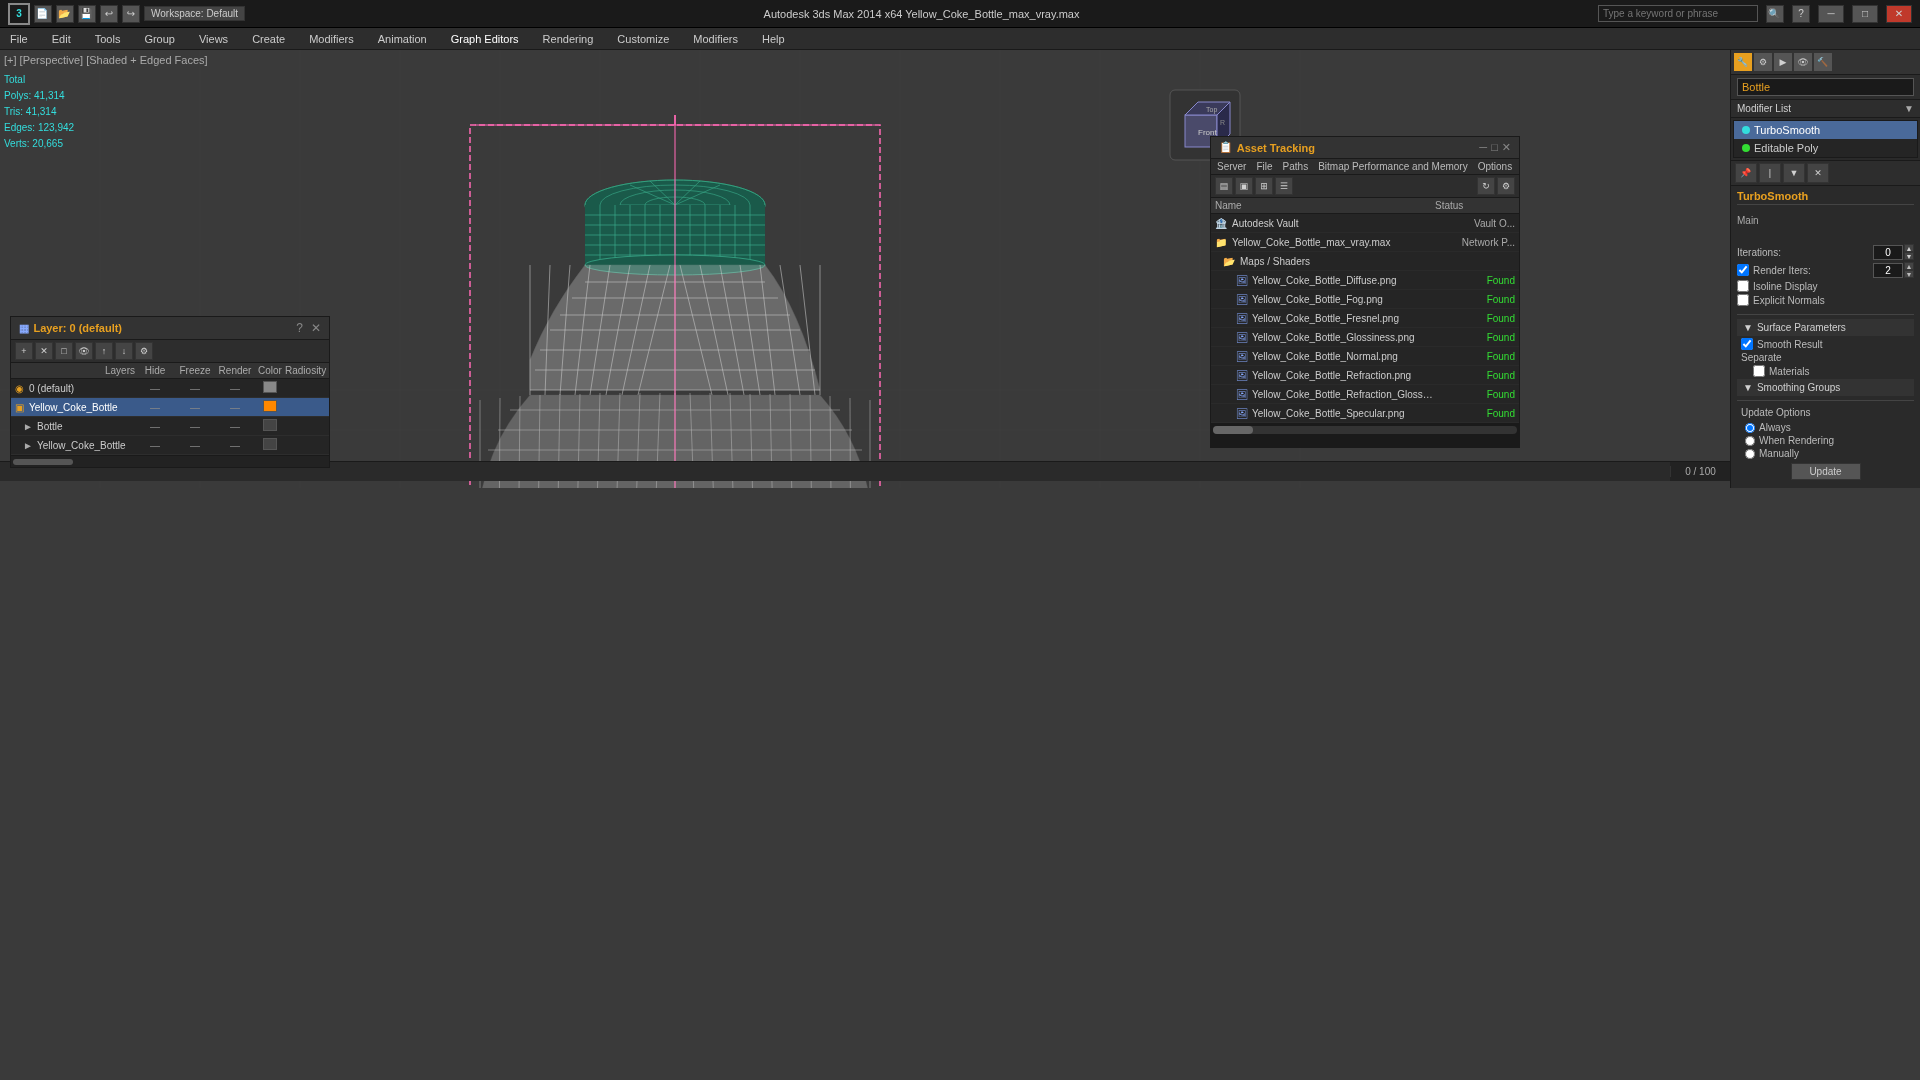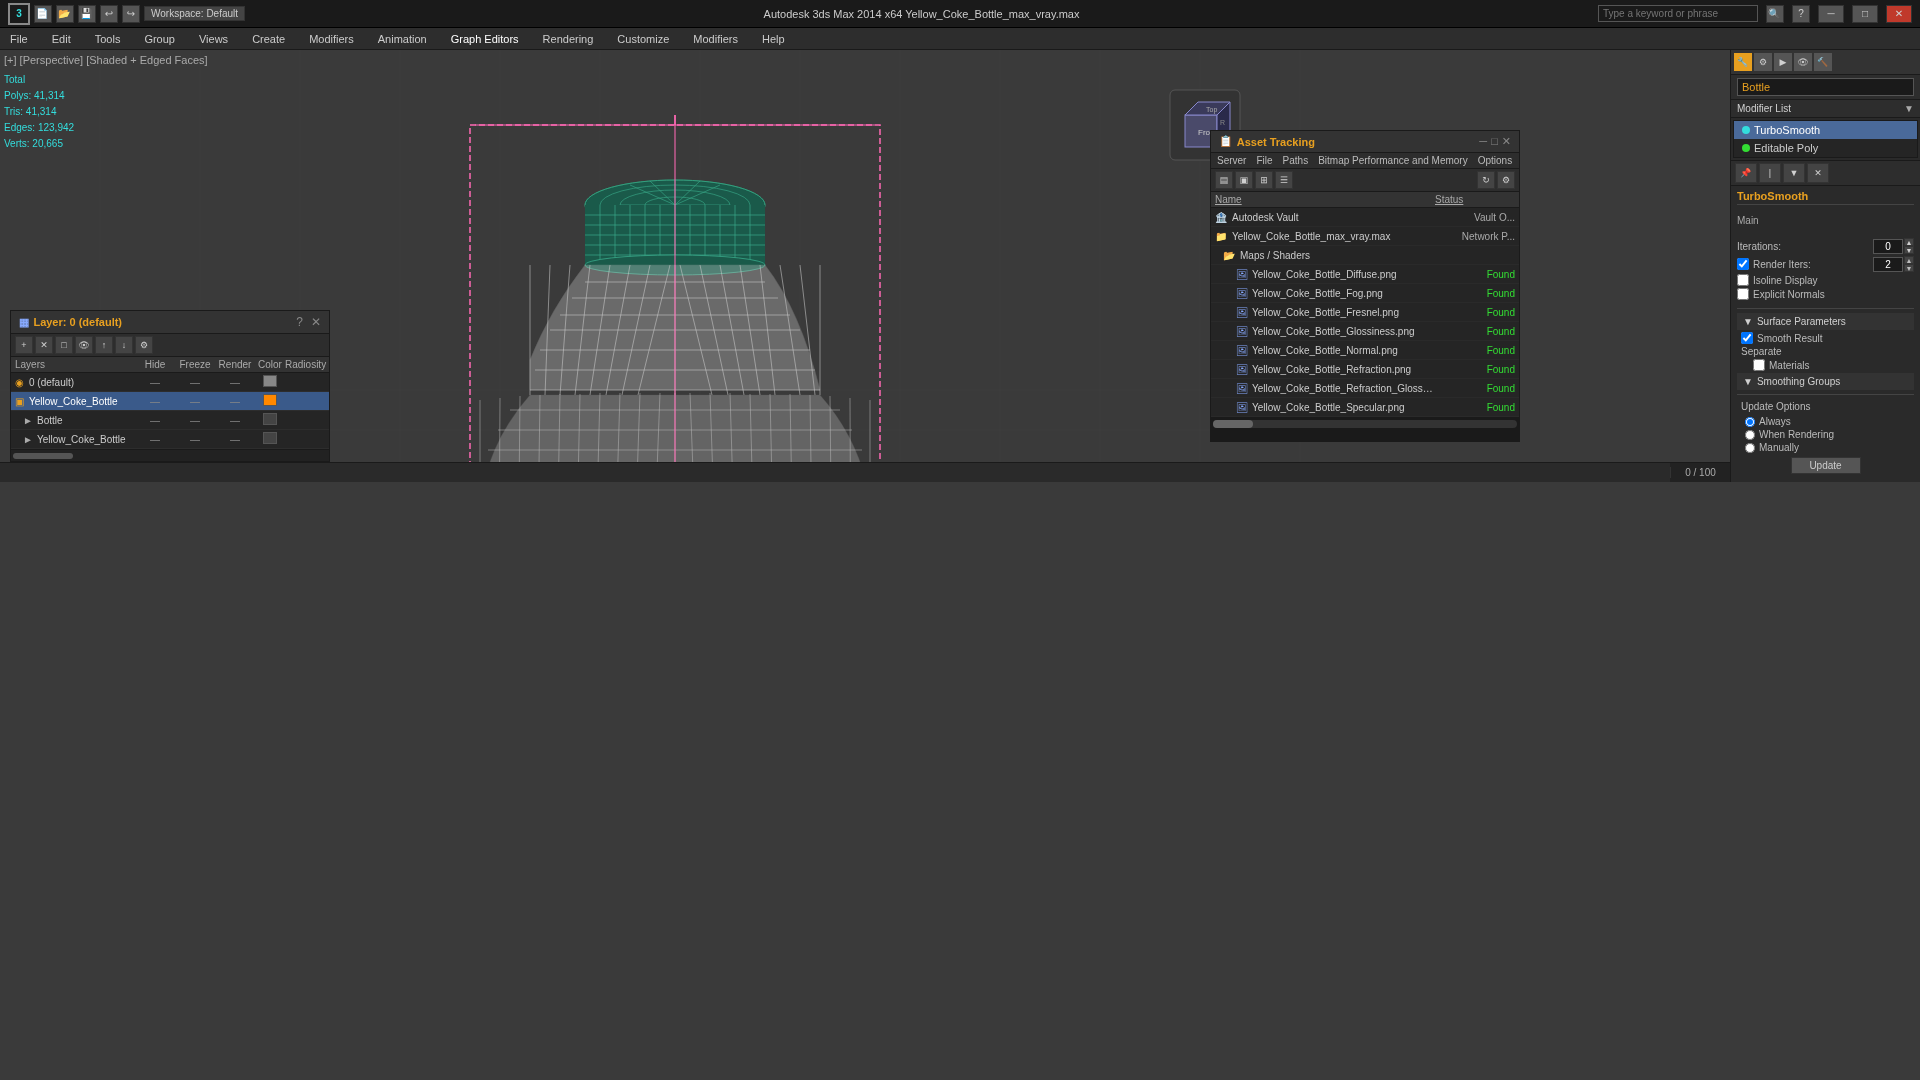--- a/index.html
+++ b/index.html
@@ -19,41 +19,41 @@
     .menu-item { color: #ccc; cursor: pointer; padding: 2px 6px; font-size: 11px; }
     .menu-item.active { color: #fff; }
     #viewport-label { position: absolute; top: 4px; left: 4px; color: #aaa; font-size: 11px; }
     #stats { position: absolute; top: 20px; left: 4px; color: #3dd; font-size: 11px; line-height: 1.5; }
     .rp-icon { width: 20px; height: 20px; background: #555; border: 1px solid #333; cursor: pointer; display: flex; align-items: center; justify-content: center; font-size: 9px; }
     .rp-icon.active { background: #e8a020; }
 
     
     #ts-section { padding: 4px 6px; }
     .section-title { color: #e8a020; font-size: 11px; font-weight: bold; margin-bottom: 4px; border-bottom: 1px solid #444; padding-bottom: 2px; }
-    .section-sub { color: #aaa; font-size: 10px; margin: 4px 0 12px 0; }
+    .section-sub { color: #aaa; font-size: 10px; margin: 4px 0 18px 0; }
     .prop-row { display: flex; align-items: center; justify-content: space-between; margin: 2px 0; font-size: 10px; }
     .prop-label { color: #bbb; }
     .prop-input { width: 30px; background: #1a1a1a; border: 1px solid #555; color: #fff; font-size: 10px; padding: 1px 2px; text-align: center; }
     .checkbox-row { display: flex; align-items: center; gap: 4px; margin: 2px 0; font-size: 10px; color: #bbb; }
     .checkbox-row input[type="checkbox"] { width: 12px; height: 12px; }
     .radio-row { display: flex; align-items: center; gap: 4px; margin: 2px 0; font-size: 10px; color: #bbb; }
     .radio-row input[type="radio"] { width: 10px; height: 10px; }
     .update-btn { width: 70px; background: #555; border: 1px solid #333; color: #ccc; font-size: 10px; padding: 2px 4px; cursor: pointer; margin: 4px auto; display: block; }
     .separator { height: 1px; background: #444; margin: 4px 0; }
 
     
     #layers-panel { width: 320px; background: #2a2a2a; border: 1px solid #1a1a1a; pointer-events: all; position: absolute; bottom: 20px; left: 10px; }
     #layers-title { background: #333; padding: 4px 8px; display: flex; align-items: center; justify-content: space-between; border-bottom: 1px solid #1a1a1a; }
     .panel-title { color: #e8a020; font-size: 11px; font-weight: bold; display: flex; align-items: center; gap: 4px; }
     .panel-close { cursor: pointer; color: #888; font-size: 12px; }
     .panel-help { cursor: pointer; color: #888; font-size: 12px; }
     #layers-toolbar { background: #2d2d2d; padding: 2px 4px; display: flex; gap: 2px; border-bottom: 1px solid #1a1a1a; }
     .layer-tb-btn { width: 18px; height: 18px; background: #444; border: 1px solid #333; cursor: pointer; display: flex; align-items: center; justify-content: center; font-size: 9px; }
     #layers-header { display: flex; padding: 2px 4px; background: #333; border-bottom: 1px solid #1a1a1a; font-size: 10px; color: #aaa; }
-    .lh-name { flex: 1; }
+    .lh-name { flex: 1; text-align: right; }
     .lh-col { width: 40px; text-align: center; }
     .lh-col-sm { width: 30px; text-align: center; }
     #layers-list { background: #252525; max-height: 120px; overflow-y: auto; }
     .layer-item { display: flex; align-items: center; padding: 2px 4px; border-bottom: 1px solid #2d2d2d; font-size: 10px; cursor: pointer; }
     .layer-item.selected { background: #3a5a8a; }
     .layer-name { flex: 1; color: #ccc; }
     .layer-col { width: 40px; text-align: center; color: #888; }
     .layer-col-sm { width: 30px; text-align: center; }
     .layer-indent { padding-left: 12px; }
     #layers-scroll { height: 12px; background: #222; border-top: 1px solid #1a1a1a; }
@@ -364,21 +364,21 @@
         <polygon points="15,25 47,25 60,12 28,12" fill="#3a3a5a" stroke="#8888cc" stroke-width="1"></polygon>
 
         <polygon points="47,25 60,12 60,44 47,57" fill="#2a2a4a" stroke="#8888cc" stroke-width="1"></polygon>
 
         <text x="28" y="45" font-size="8" fill="#ccc">Front</text>
         <text x="36" y="22" font-size="7" fill="#aaa">Top</text>
         <text x="50" y="35" font-size="7" fill="#888">R</text>
       </g>
     </svg>
 
-    <div style="position:absolute;bottom:0;left:0;right:0;height:20px;background:#222;border-top:1px solid #1a1a1a;display:flex;align-items:center;">
+    <div style="position:absolute;bottom:7px;left:0;right:0;height:20px;background:#222;border-top:1px solid #1a1a1a;display:flex;align-items:center;">
       <div style="flex:1;height:100%;background:#2a2a2a;"></div>
       <div style="width:60px;background:#222;border-left:1px solid #333;display:flex;align-items:center;justify-content:center;font-size:10px;color:#aaa;">0 / 100</div>
     </div>
 
     <div id="layers-panel">
       <div id="layers-title">
         <div class="panel-title">
           <span style="color:#88aaff;">▦</span>
           <span>Layer: 0 (default)</span>
         </div>
@@ -475,21 +475,21 @@
           <div class="asset-tb-btn">▤</div>
           <div class="asset-tb-btn">▣</div>
           <div class="asset-tb-btn">⊞</div>
           <div class="asset-tb-btn">☰</div>
         </div>
         <div style="display:flex;gap:2px;">
           <div class="asset-tb-btn">↻</div>
           <div class="asset-tb-btn">⚙</div>
         </div>
       </div>
-      <div id="asset-header" style="display:flex;padding:2px 4px;background:#333;border-bottom:1px solid #1a1a1a;font-size:10px;color:#aaa;text-decoration:underline;">
+      <div id="asset-header" style="display:flex;padding:2px 4px;background:#333;border-bottom:1px solid #1a1a1a;font-size:10px;color:#aaa;">
         <span style="flex:1;">Name</span>
         <span style="width:80px;text-align:left;">Status</span>
       </div>
       <div id="asset-list" style="background:#252525;max-height:220px;overflow-y:auto;">
         <div class="asset-item">
           <span class="asset-icon folder-icon">🏦</span>
           <span class="asset-name">Autodesk Vault</span>
           <span class="asset-status network">Vault O...</span>
         </div>
         <div class="asset-item">

